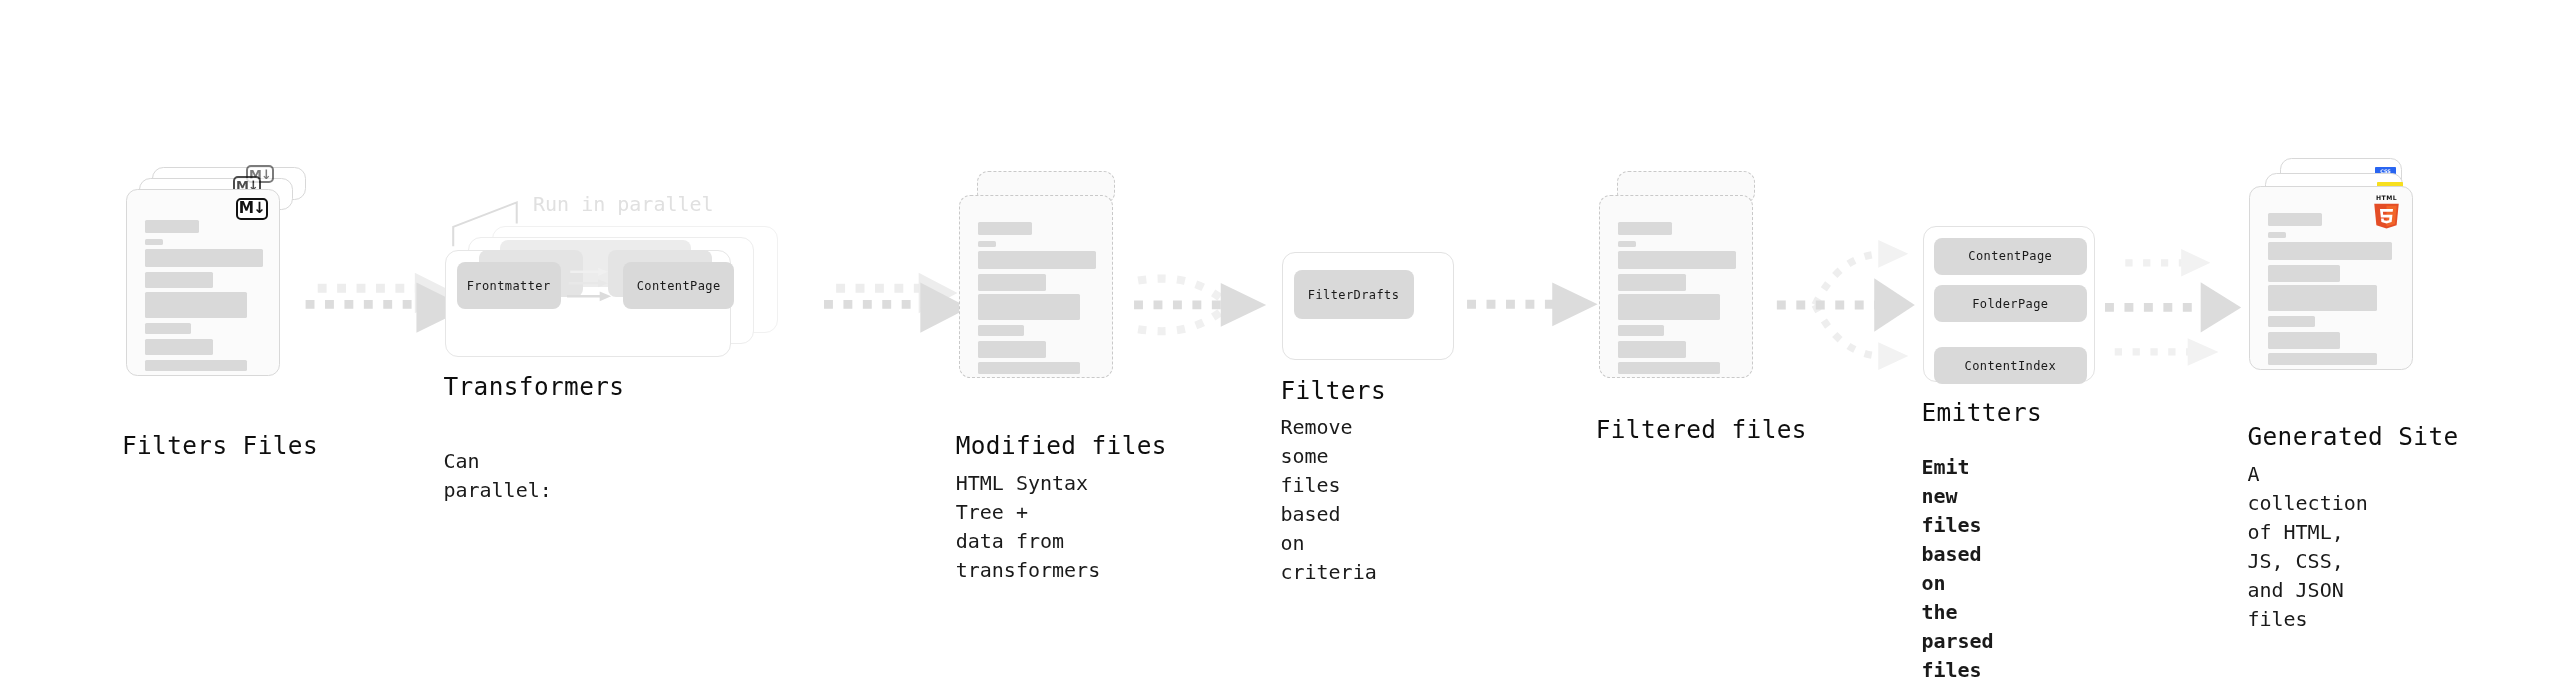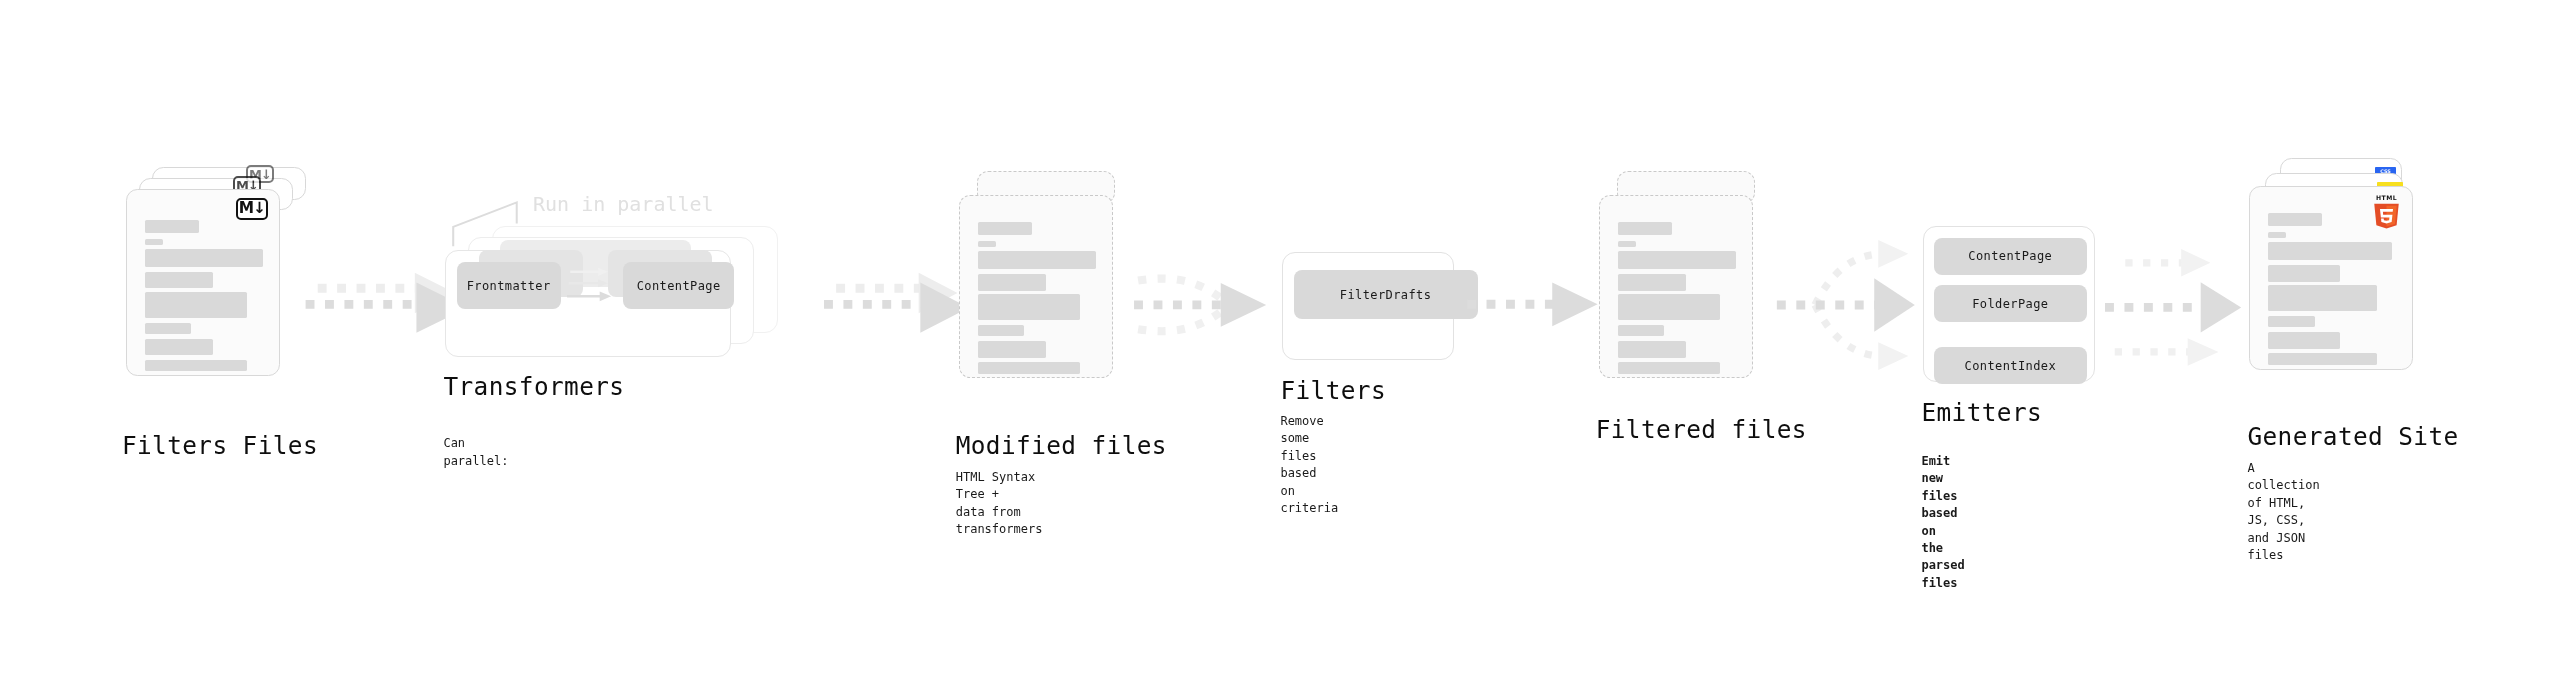--- a/index.html
+++ b/index.html
@@ -79,21 +79,21 @@
   
   .title{
     position:absolute;
     font-size:24.4px;
     letter-spacing:0.4px;
     color:#0e0e0e;
     white-space:nowrap;
   }
   .desc{
     position:absolute;
-    font-size:12px;
+    font-size:20px;
     line-height:1.45;
     color:#1a1a1a;
     white-space:pre-line;
   }
   .desc ul{margin:0;padding:0;list-style:none;}
   .desc li{white-space:nowrap;}
   .desc li:before{content:"\2022";margin-right:8.1px;}
   .desc .lead{margin-bottom:1.6px;}
 
   .runlabel{
@@ -213,21 +213,21 @@
       <path d="M10,90 C60,98 92,86 120,62"></path>
     </g>
     <g fill="none" stroke="#dcdcdc" stroke-width="11" stroke-dasharray="11 13">
       <line x1="5" y1="60" x2="120" y2="60"></line>
     </g>
     <polygon points="112,33 168,60 112,87" fill="#dcdcdc"></polygon>
   </svg>
 
   <div class="stage" style="left:1282px;top:252px;">
     <div class="panel" style="left:0px;top:0px;width:172px;height:108px;">
-      <div class="chip" style="left:10.6px;top:17px;width:184px;height:49px;">FilterDrafts</div>
+      <div class="chip" style="left:10.6px;top:17px;width:120px;height:49px;">FilterDrafts</div>
     </div>
     <div class="title" style="left:-1.6px;top:124px;">Filters</div>
     <div class="desc" style="left:-1.6px;top:161px;">Remove some files based
 on criteria</div>
   </div>
 
   <svg class="arrowsvg" style="left:1463px;top:284px;" width="146" height="65" viewBox="0 0 180 80">
     <g stroke="#dcdcdc" stroke-width="11" stroke-dasharray="11 13" fill="none">
       <line x1="5" y1="25" x2="118" y2="25"></line>
     </g>

